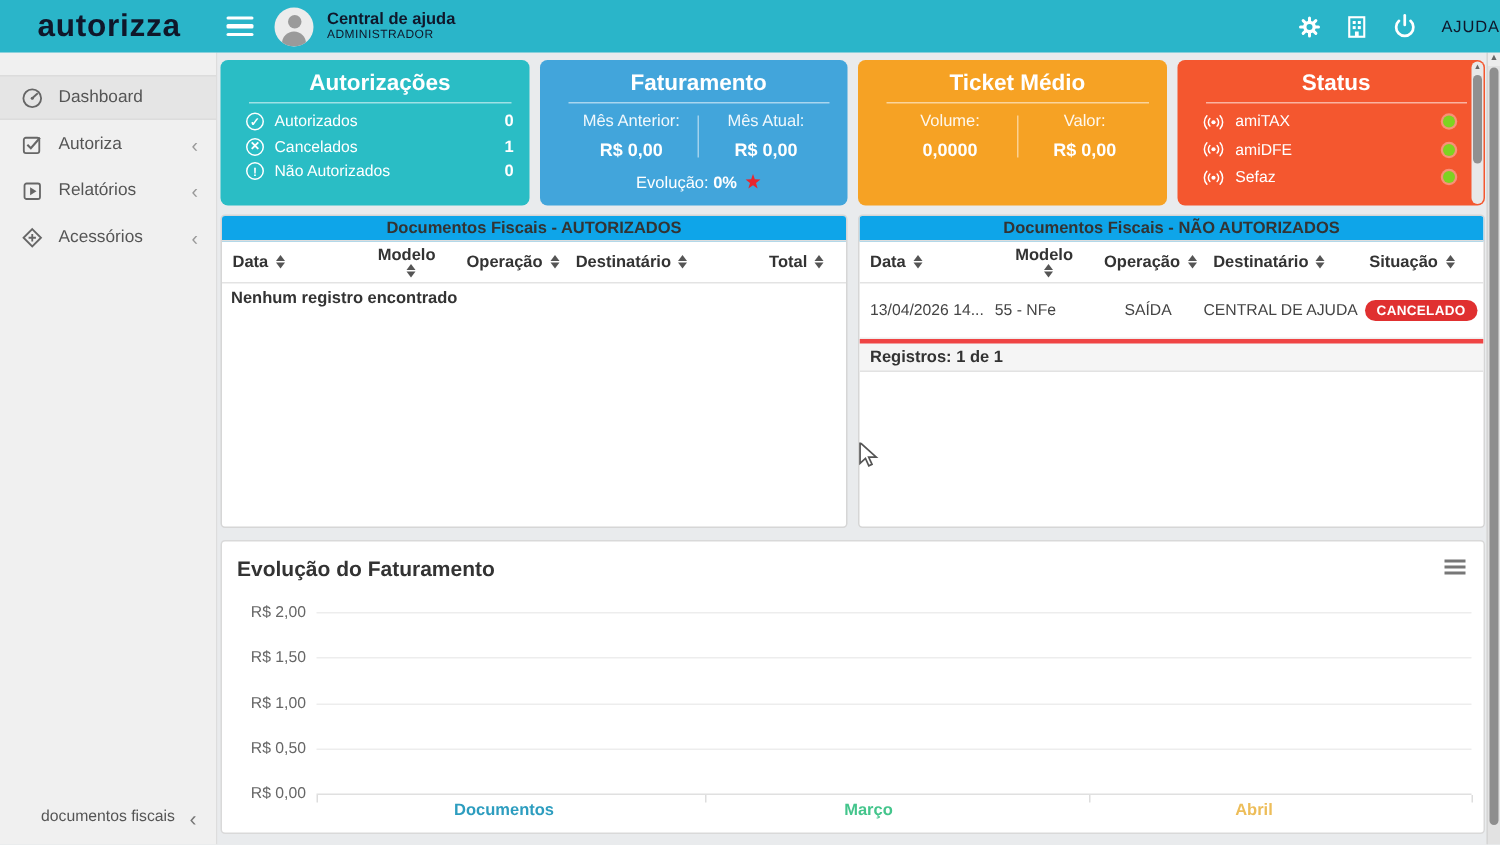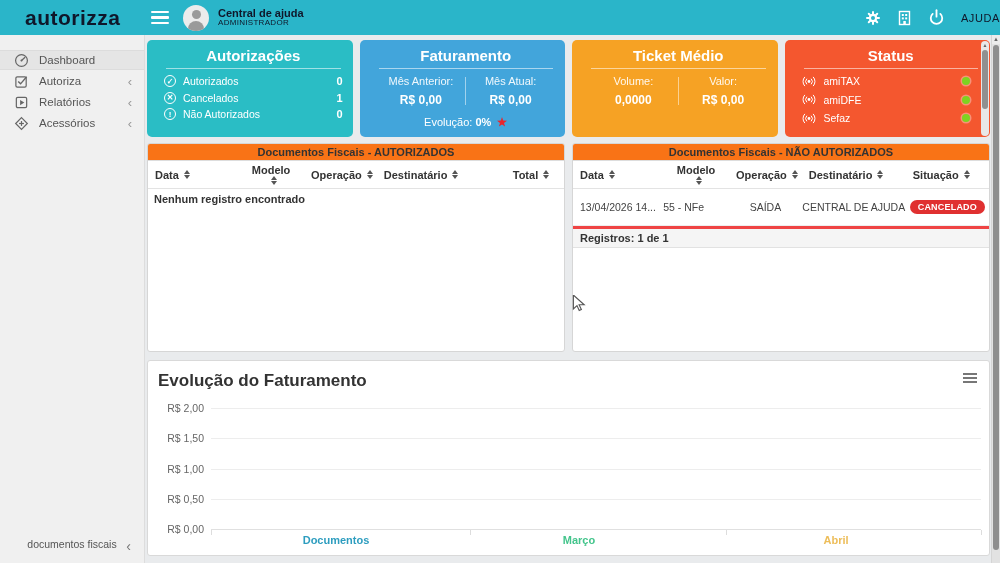--- a/index.html
+++ b/index.html
@@ -17,21 +17,21 @@
   .avatar .body { position:absolute; width:16px; height:10px; border-radius:8px 8px 0 0; background:#9a9a9a; left:5px; top:16px; }
   .userblock { margin-left:9px; line-height:1.1; }
   .user-name { font-size:11px; font-weight:bold; }
   .user-role { font-size:8px; letter-spacing:0.3px; }
   .topbar-right { margin-left:auto; display:flex; align-items:center; gap:16px; }
   .topbar-right svg { display:block; cursor:pointer; }
   .help-label { font-size:11px; letter-spacing:0.6px; cursor:pointer; }
 
   
   .sidebar { position:absolute; left:0; top:35px; width:145px; height:528px; background:#f0f0f0; border-right:1px solid #ddd; }
-  .side-item { height:20px; margin-top:1px; display:flex; align-items:center; padding-left:14px; color:#555; font-size:11.5px; cursor:pointer; position:relative; }
+  .side-item { height:30px; margin-top:1px; display:flex; align-items:center; padding-left:14px; color:#555; font-size:11.5px; cursor:pointer; position:relative; }
   .side-item.active { background:#e5e5e5; border-top:1px solid #dcdcdc; border-bottom:1px solid #dcdcdc; }
   .side-item .icn { width:15px; height:15px; margin-right:10px; color:#666; flex:0 0 15px; }
   .side-item .chev { position:absolute; right:12px; color:#999; font-size:13px; }
   .side-gap { height:14px; }
   .side-footer { position:absolute; bottom:0; left:0; width:100%; padding:8px 0 10px 0; text-align:center; color:#555; font-size:10.5px; line-height:1.5; cursor:pointer; }
   .side-footer .chev { position:absolute; right:13px; top:50%; transform:translateY(-50%); color:#777; font-size:14px; }
 
   
   .main { position:absolute; left:145px; top:35px; width:855px; height:528px; background:#e9ebed; }
 
@@ -59,38 +59,38 @@
   .status-row { display:flex; align-items:center; font-size:10.5px; margin-bottom:6.5px; padding-right:10px; }
   .status-row .bicon { margin-right:8px; display:flex; }
   .status-row .dot { margin-left:auto; width:8px; height:8px; border-radius:50%; box-shadow:0 0 0 1.5px rgba(255,255,255,0.35); }
   .card-scroll { position:absolute; right:1px; top:1px; bottom:1px; width:8px; background:#e8e8e8; border-radius:4px; }
   .card-scroll .btn { position:absolute; top:0; width:100%; height:8px; color:#666; font-size:5px; text-align:center; line-height:8px; }
   .card-scroll .thumb { position:absolute; top:9px; left:1px; width:6px; height:62%; background:#909090; border-radius:3px; }
 
   
   .tables { position:absolute; left:2px; top:108px; width:843px; height:209px; display:flex; gap:7px; }
   .tpanel { flex:1; background:#fff; border:1px solid #d6d6d6; border-radius:3px; overflow:hidden; display:flex; flex-direction:column; }
-  .tpanel-title { background:#f97316; border-bottom:1px solid #ddd; text-align:center; font-size:11px; font-weight:bold; color:#333; padding:2px 0; }
+  .tpanel-title { background:#0ea5e9; border-bottom:1px solid #ddd; text-align:center; font-size:11px; font-weight:bold; color:#333; padding:2px 0; }
   .thead { display:flex; border-bottom:1px solid #e3e3e3; }
   .th { font-size:11px; font-weight:bold; color:#333; padding:3px 0 3px 7px; display:flex; align-items:center; cursor:pointer; }
   .sort { display:inline-flex; flex-direction:column; margin-left:5px; gap:1px; }
   .sort i { display:block; width:0; height:0; border-left:3.5px solid transparent; border-right:3.5px solid transparent; }
   .sort .up { border-bottom:4px solid #555; }
   .sort .dn { border-top:4px solid #555; }
   .c1{width:20%;} .c2{width:17.5%;flex-direction:column;} .c3{width:17.5%;} .c4l{width:31%;} .c5l{width:14%;} .c4r{width:25%;} .c5r{width:20%;}
   .empty-msg { font-size:11px; font-weight:bold; color:#333; padding:4px 6px; }
   .trow { display:flex; align-items:center; font-size:10.5px; color:#444; padding:11px 0; border-bottom:1px solid #eee; }
   .td { padding-left:7px; }
   .td.center { text-align:center; padding-left:0; }
   .badge { display:inline-block; background:#e03030; color:#fff; font-size:9px; font-weight:bold; padding:2px 8px; border-radius:9px; letter-spacing:0.2px; }
   .tfoot { background:#f5f5f5; border-top:3px solid #ef4444; border-bottom:1px solid #e2e2e2; font-size:11px; font-weight:bold; color:#333; padding:3px 7px; }
 
   
   .chart-panel { position:absolute; left:2px; top:325px; width:843px; height:196px; background:#fff; border:1px solid #d9d9d9; border-radius:3px; }
-  .chart-title { position:absolute; left:10px; top:10px; font-size:17px; font-weight:bold; color:#333; }
+  .chart-title { position:absolute; left:10px; top:10px; font-size:14px; font-weight:bold; color:#333; }
   .chart-menu { position:absolute; right:12px; top:12px; width:14px; height:10px; display:flex; flex-direction:column; justify-content:space-between; cursor:pointer; }
   .chart-menu span { height:2px; background:#777; }
   .grid-row { position:absolute; left:8px; right:8px; height:1px; display:flex; align-items:center; }
   .grid-row .ylab { position:absolute; right:calc(100% - 48px); font-size:10.5px; color:#666; white-space:nowrap; transform:translateY(-1px); }
   .grid-row .line { position:absolute; left:55px; right:0; top:0; height:1px; background:#ededed; }
   .grid-row.axis .line { background:#e0e0e0; }
   .xtick { position:absolute; width:1px; height:5px; background:#ddd; top:169px; }
   .legend-item { position:absolute; top:173px; transform:translateX(-50%); font-size:11px; font-weight:bold; cursor:pointer; }
 
   

